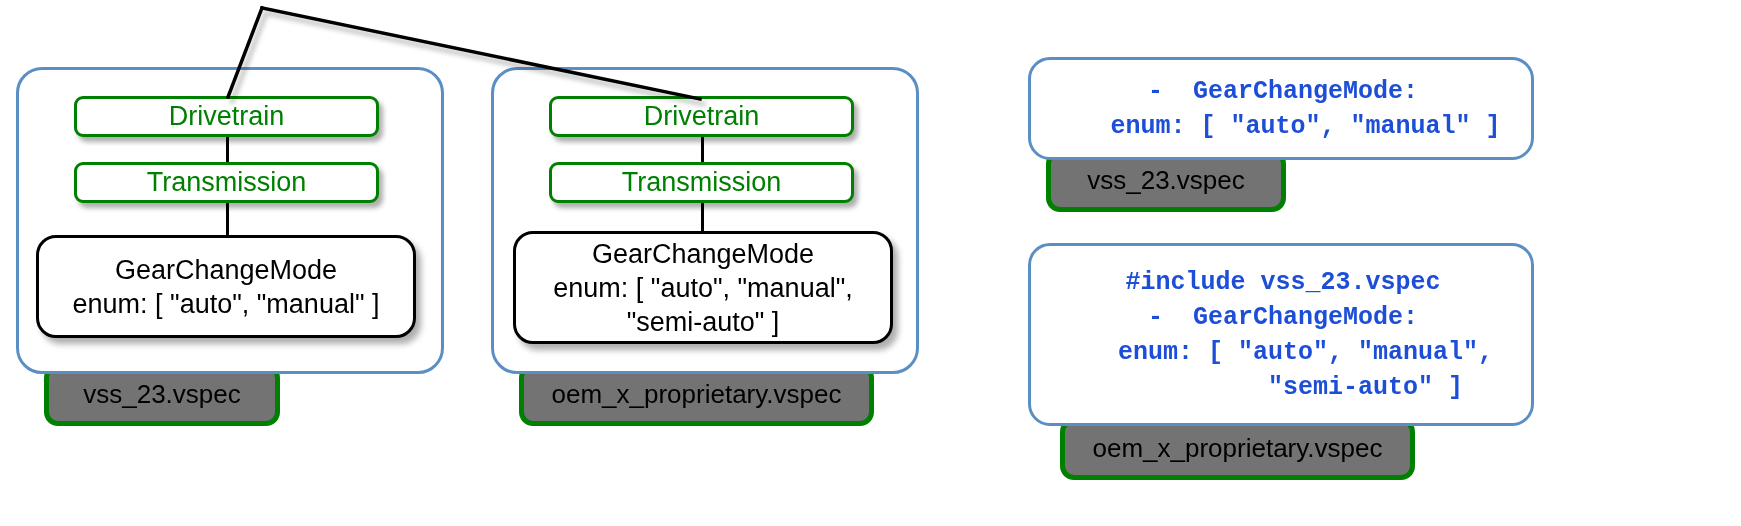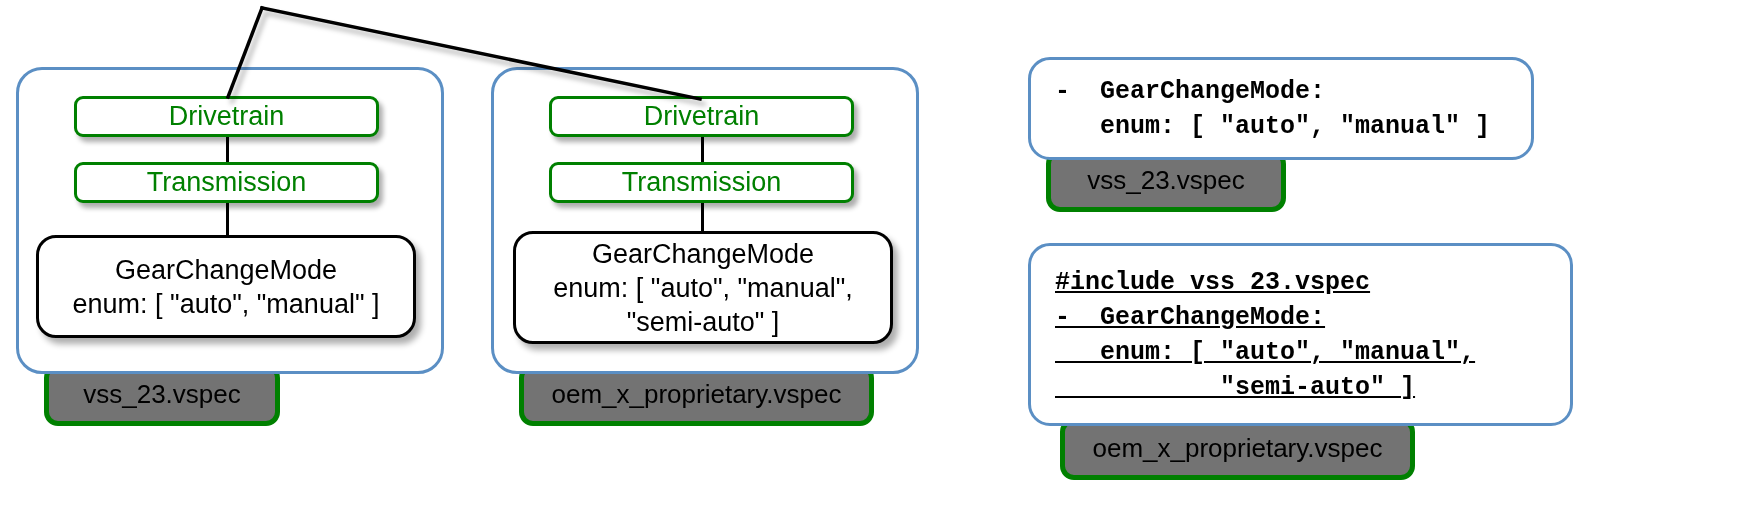--- a/index.html
+++ b/index.html
@@ -107,22 +107,23 @@
     padding: 10px 20px 10px 24px;
     display: flex;
     flex-direction: column;
     justify-content: center;
   }
   .code-line {
     font-family: "Liberation Mono", monospace;
     font-weight: bold;
     font-size: 25px;
     line-height: 35px;
-    color: #000000;
+    color: #1d4ed8;
     white-space: pre;
+    text-align: center;
   }
 
   
   #connectors {
     position: absolute;
     left: 0; top: 0;
     width: 1741px;
     height: 526px;
     z-index: 8;
     pointer-events: none;
@@ -184,21 +185,21 @@
 
   <div class="abs code-panel" style="left:1028px; top:57px; width:506px; height:103px;">
     <span class="code-line">-  GearChangeMode:</span>
     <span class="code-line">   enum: [ "auto", "manual" ]</span>
   </div>
 
   <div class="abs file-tab" style="left:1060px; top:418px; width:355px; height:62px;">
     <span class="file-tab-label">oem_x_proprietary.vspec</span>
   </div>
 
-  <div class="abs code-panel" style="left:1028px; top:243px; width:545px; height:183px;text-decoration:underline;">
+  <div class="abs code-panel" style="left:1028px; top:243px; width:506px; height:183px;">
     <span class="code-line">#include vss_23.vspec</span>
     <span class="code-line">-  GearChangeMode:</span>
     <span class="code-line">   enum: [ "auto", "manual",</span>
     <span class="code-line">           "semi-auto" ]</span>
   </div>
 
   <svg id="connectors" viewBox="0 0 1741 526" xmlns="http://www.w3.org/2000/svg">
     <defs>
       <filter id="edgeShadow" x="-20%" y="-20%" width="160%" height="160%">
         <feDropShadow dx="4" dy="5" stdDeviation="2.5" flood-color="#000000" flood-opacity="0.30"></feDropShadow>

